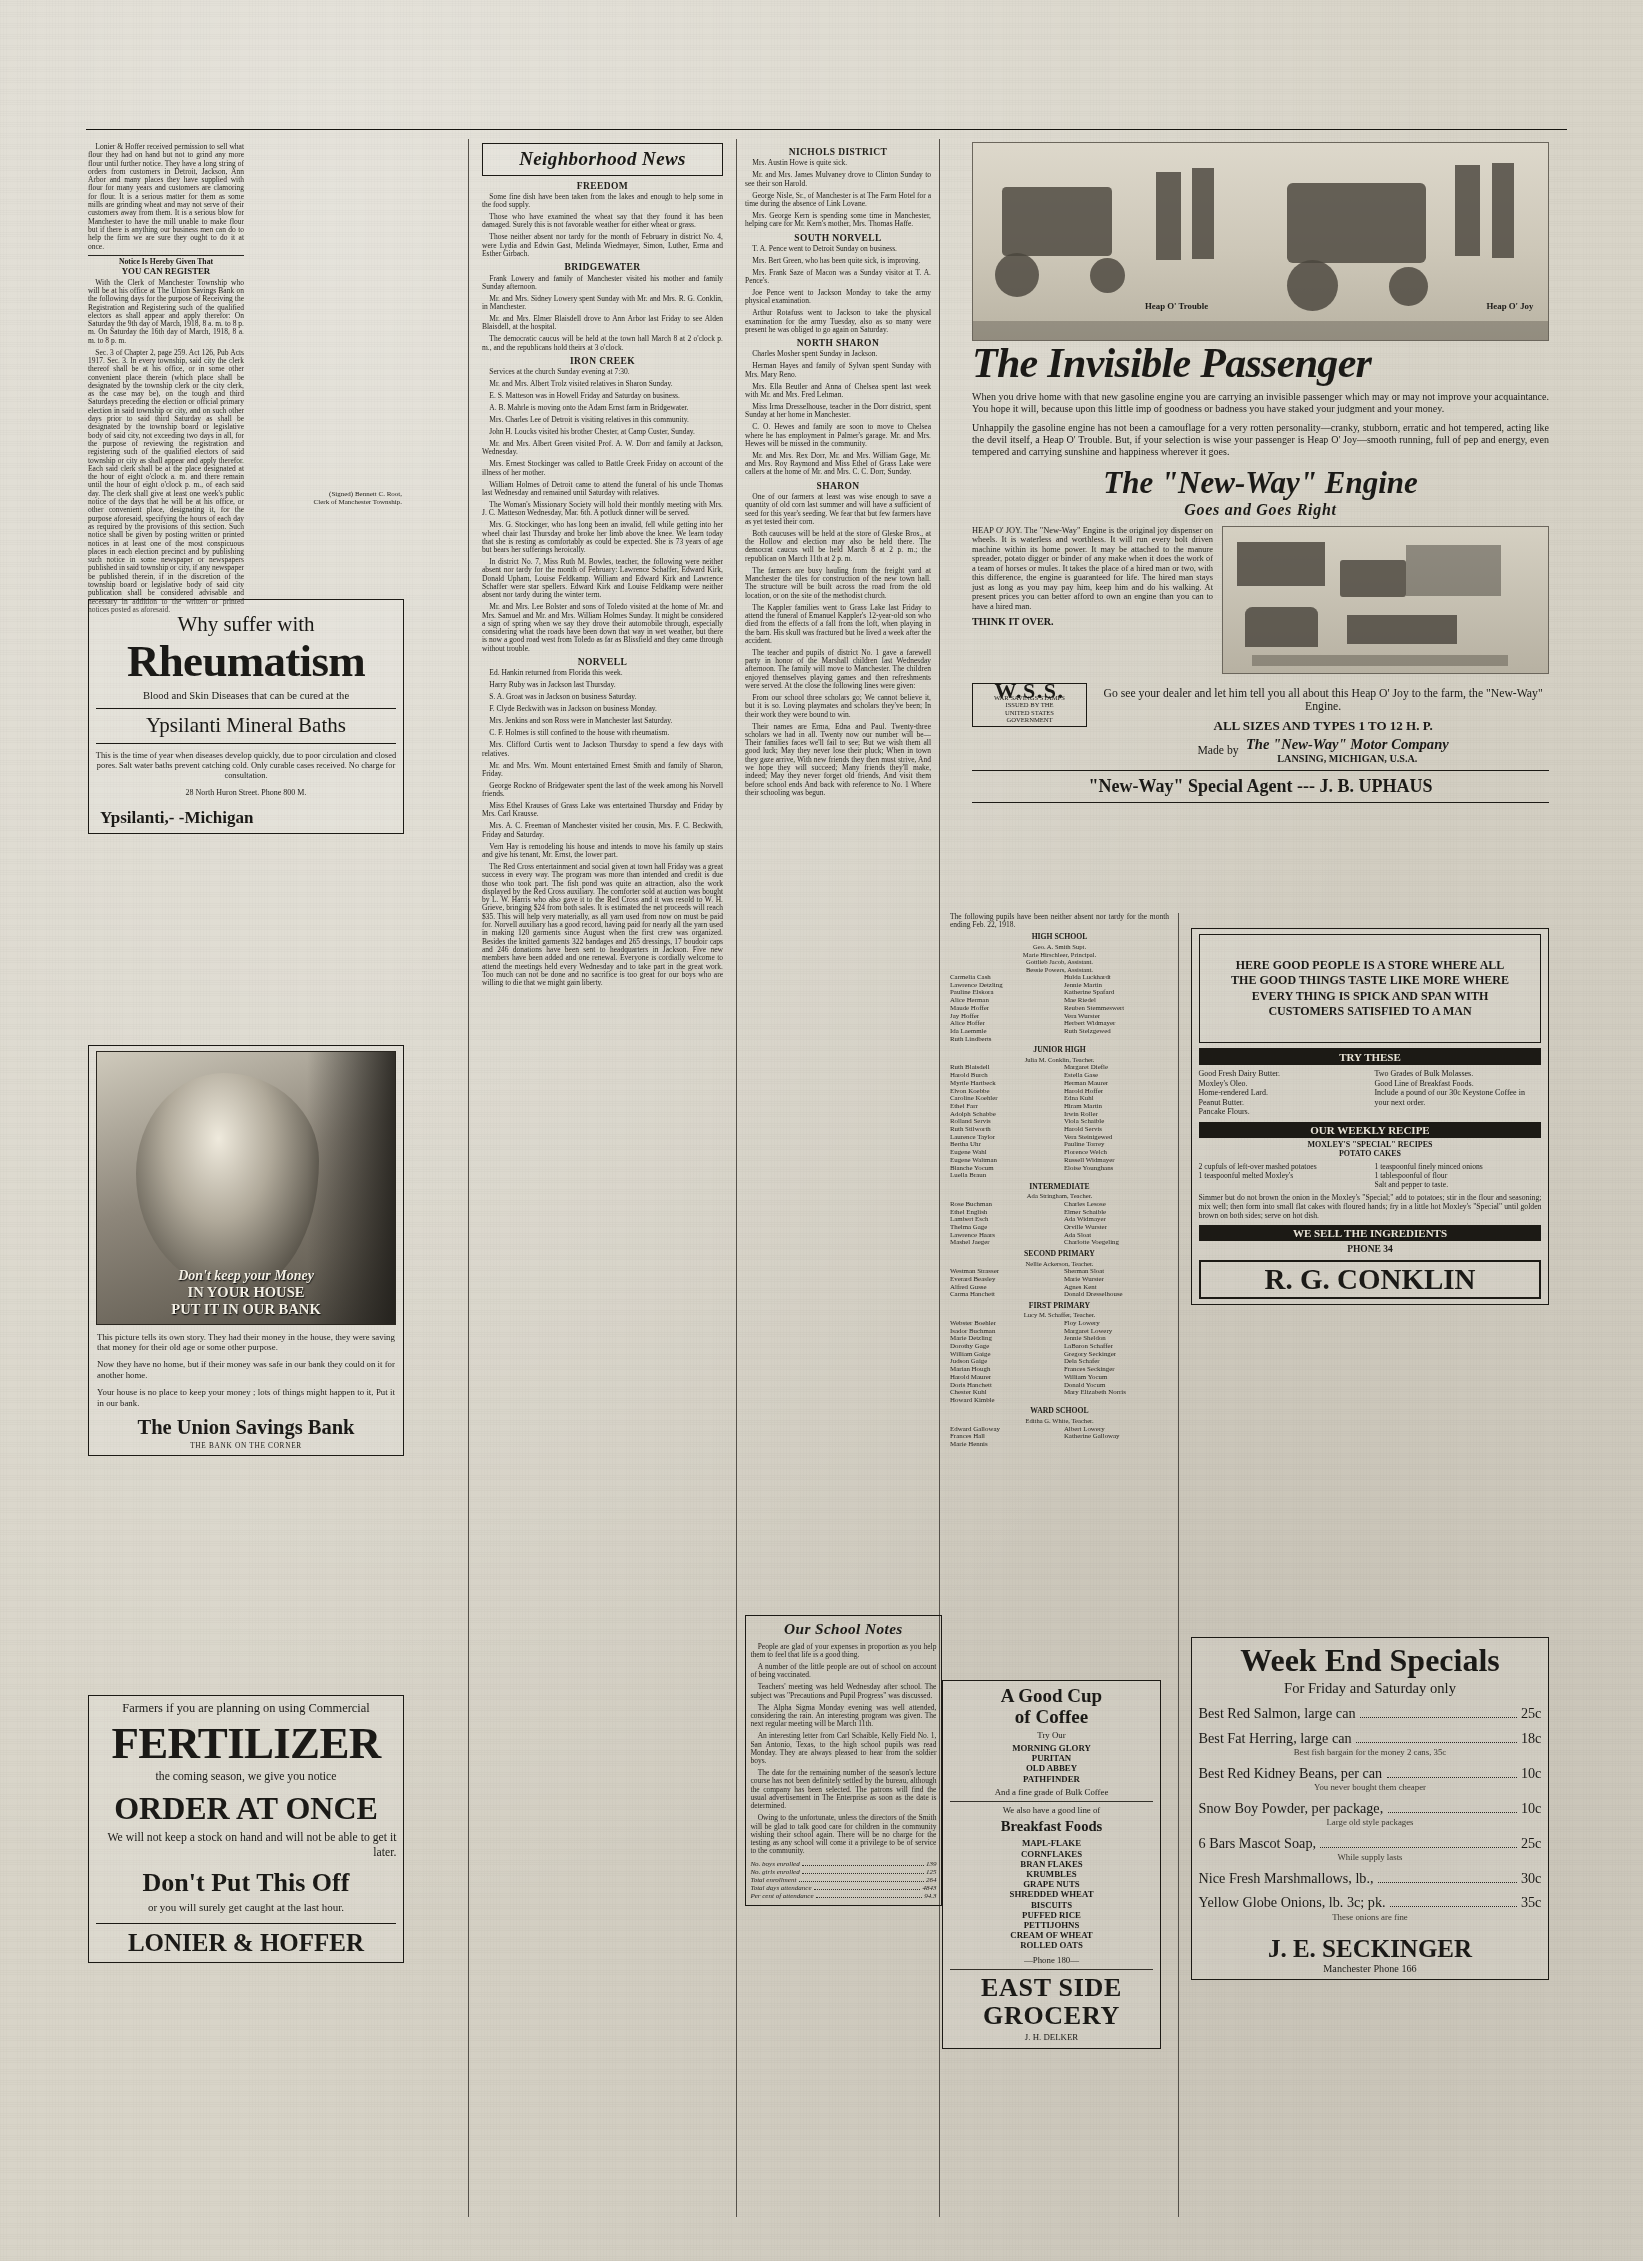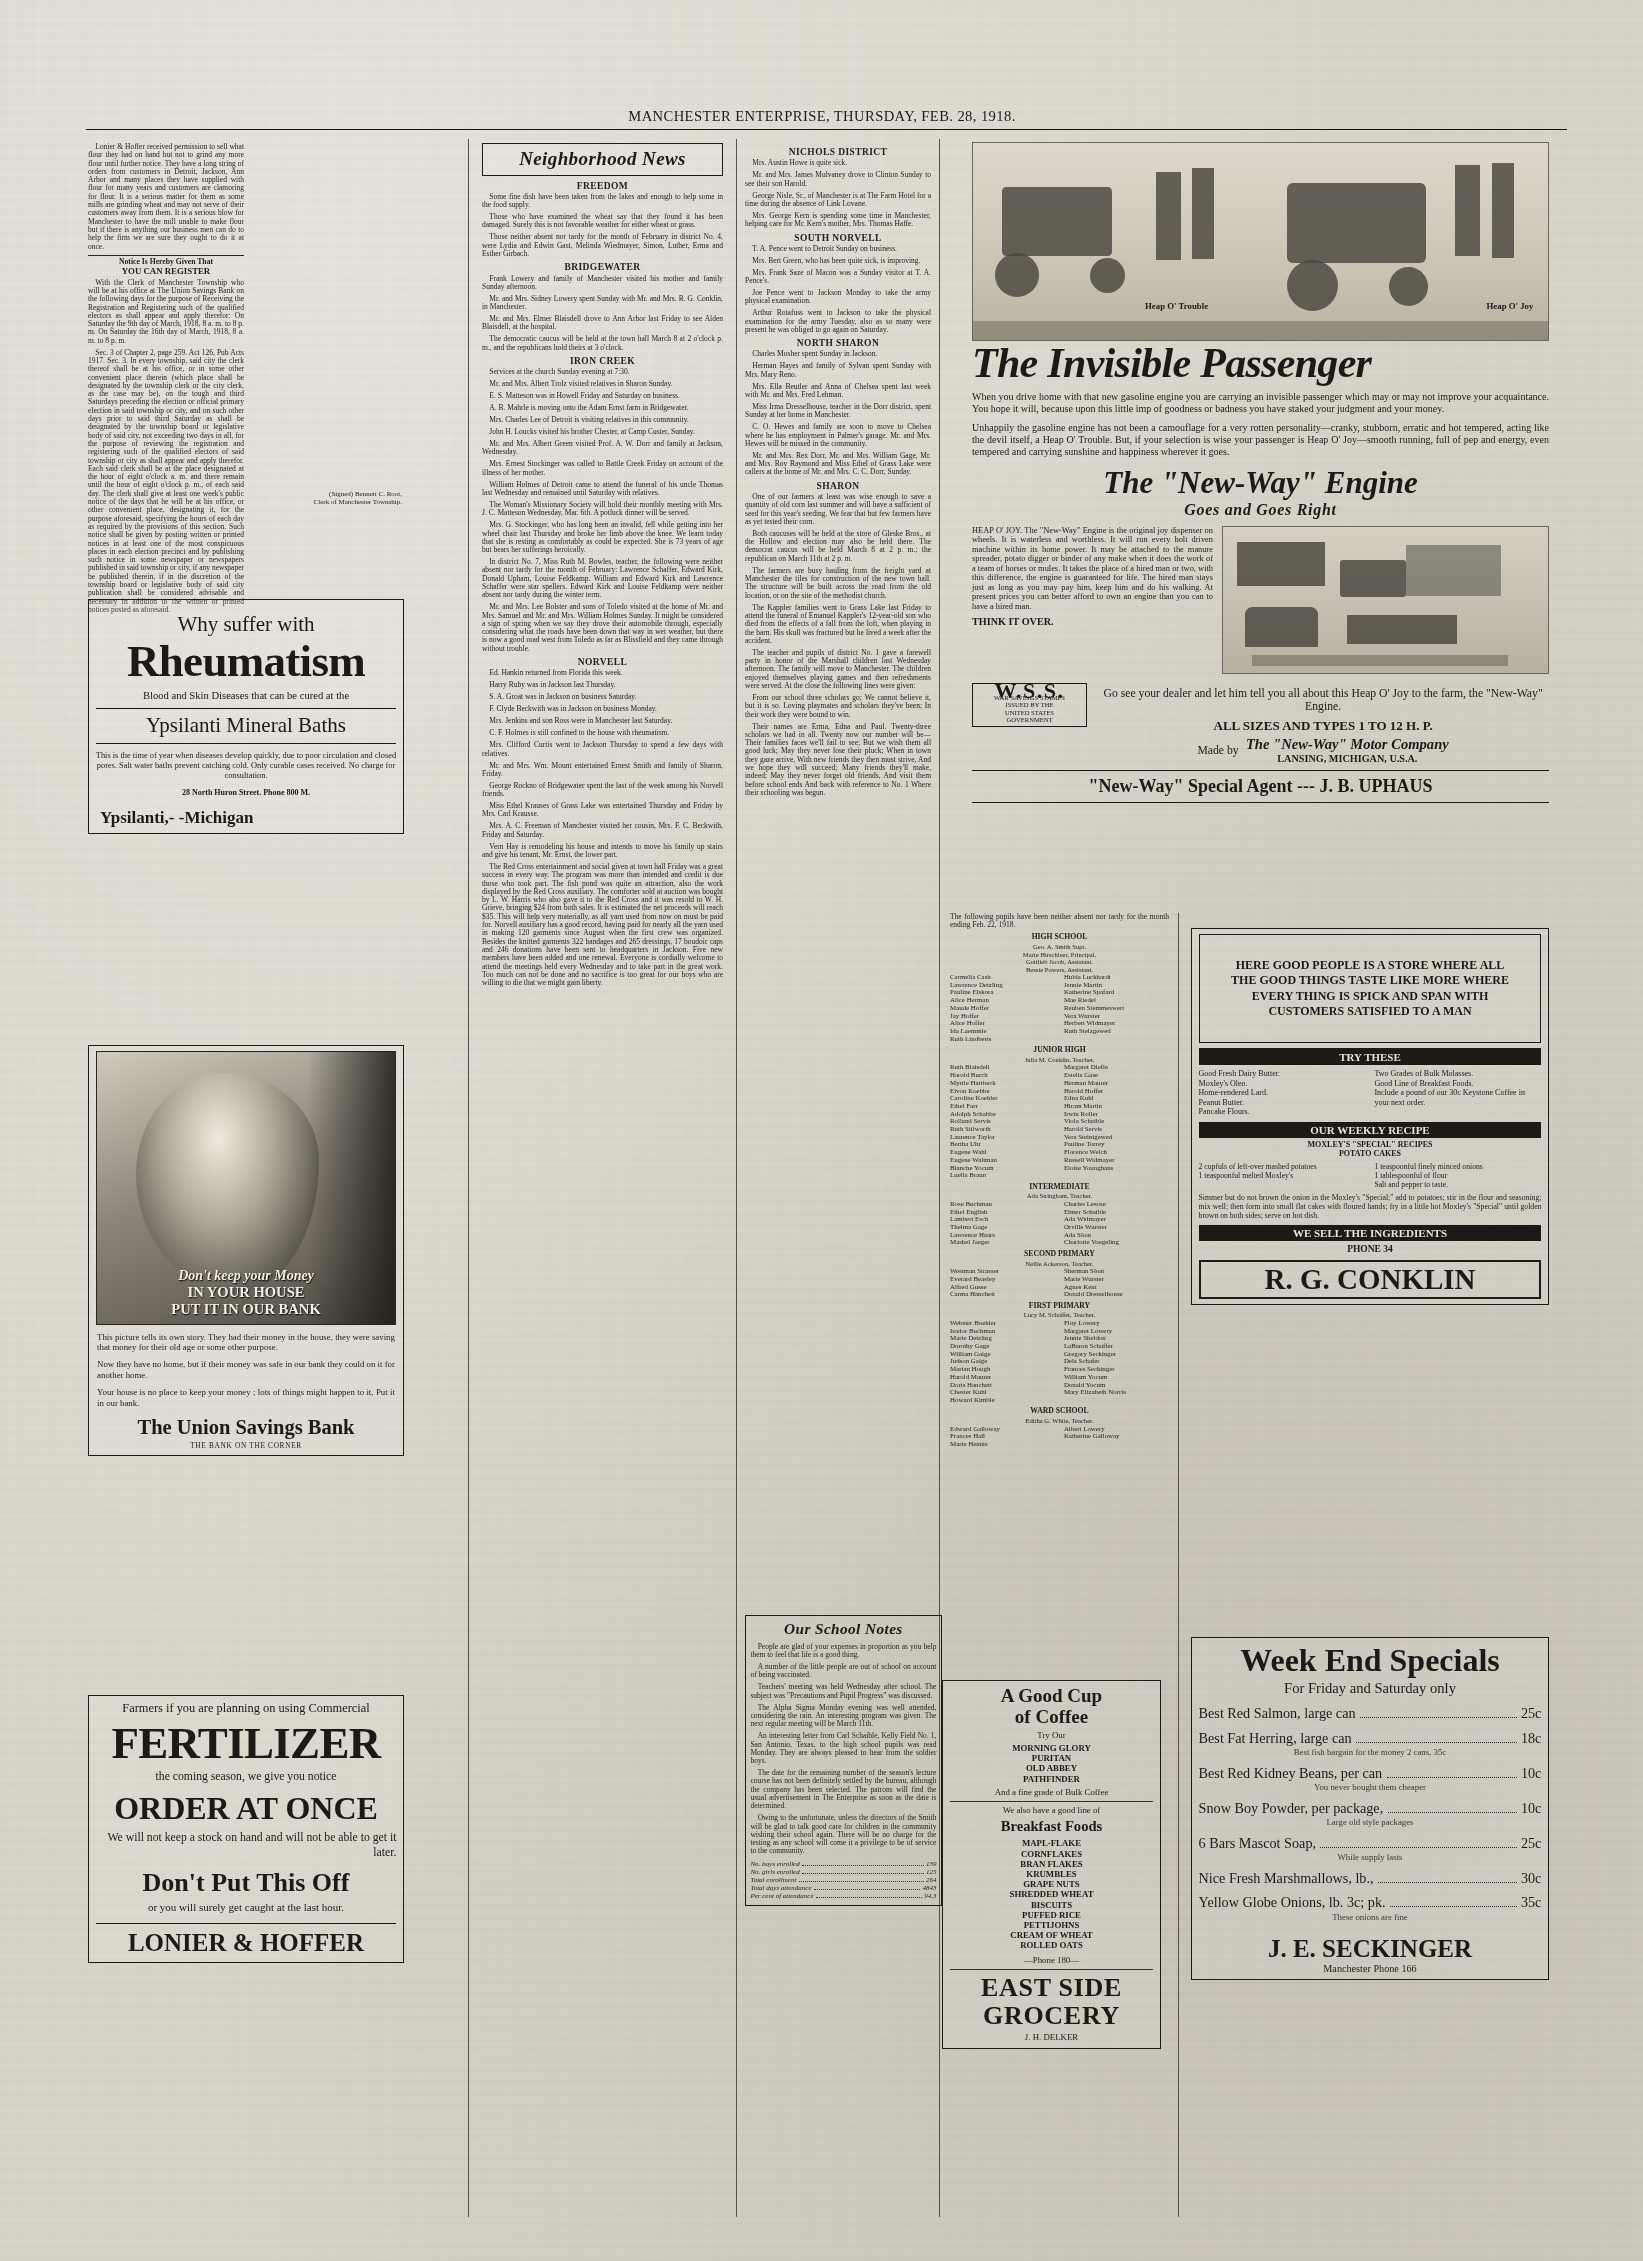--- a/index.html
+++ b/index.html
@@ -50,21 +50,21 @@
     font-size:19px;text-align:center;font-weight:bold;font-style:italic;
     letter-spacing:0.4px;
   }
   
   #ad-rheum{left:88px;top:599px;width:316px;}
   #ad-rheum .why{font-size:21px;text-align:center;margin:7.3px 0 1.5px;}
   #ad-rheum .rheum{font-size:45px;font-weight:bold;text-align:center;line-height:45px;letter-spacing:-0.7px;margin:1.5px 0 5.8px;}
   #ad-rheum .sub{font-size:10.6px;text-align:center;margin-bottom:7.3px;}
   #ad-rheum .ypsi{font-size:21px;text-align:center;border-top:1.5px solid #1c1a15;border-bottom:1.5px solid #1c1a15;padding:4.4px 0;margin:2.9px 0 7.3px;}
   #ad-rheum .blurb{font-size:8.4px;line-height:10px;text-align:center;margin-bottom:7.3px;}
-  #ad-rheum .addr{font-size:8px;text-align:center;margin-bottom:10.2px;font-weight:bold;}
+  #ad-rheum .addr{font-size:8px;text-align:center;margin-bottom:10.2px;}
   #ad-rheum .city{display:flex;justify-content:flex-start;font-size:17px;font-weight:bold;padding:0 4.4px;}
   
   #ad-bank{left:88px;top:1045px;width:316px;}
   #bank-img{height:272px;border:1.5px solid #2a2620;position:relative;overflow:hidden;
     background:linear-gradient(160deg,#cfcabc 0%,#8d867a 45%,#6d675c 75%,#4a463e 100%);}
   #bank-img .figure{position:absolute;left:39px;top:20.5px;width:183px;height:219px;
     background:radial-gradient(ellipse at 45% 30%, #efeadd 0%, #b0a99a 38%, #5d584e 75%, #32302a 100%);
     border-radius:48% 52% 44% 56%/46% 40% 60% 54%;filter:blur(0.3px);}
   #bank-img .dark{position:absolute;right:0;top:0;width:88px;height:100%;
     background:linear-gradient(90deg, rgba(40,38,32,0) 0%, rgba(30,28,24,0.85) 100%);}
@@ -126,21 +126,20 @@
   .dotline .d{flex:1;border-bottom:0.7px dotted #33302a;margin:0 2.2px 2.2px;}
   .hr-thin{border-top:0.7px solid #33302a;margin:3.7px 0;}
   .vrule{position:absolute;top:139px;bottom:44px;border-left:0.7px solid #55514a;}
 </style>
 </head>
 <body>
 
 <div id="page">
   <div class="grain"></div>
 
-  <div id="masthead">MANCHESTER ENTERPRISE, THURSDAY, FEB. 28, 1918.</div>
   <div id="rule-top"></div>
 
   <div class="vrule" style="left:468px;"></div>
   <div class="vrule" style="left:736px;"></div>
   <div class="vrule" style="left:939px;"></div>
   <div class="vrule" style="left:1178px;top:913px;"></div>
 
   <div class="col body-text" style="left:88px;top:143px;width:156px;">
     <p>Lonier &amp; Hoffer received permission to sell what flour they had on hand but not to grind any more flour until further notice. They have a long string of orders from customers in Detroit, Jackson, Ann Arbor and many places they have supplied with flour for many years and customers are clamoring for flour. It is a serious matter for them as some mills are grinding wheat and may not serve of their customers away from them. It is a serious blow for Manchester to have the mill unable to make flour but if there is anything our business men can do to help the firm we are sure they ought to do it at once.</p>
     <div class="rulewrap"></div>

